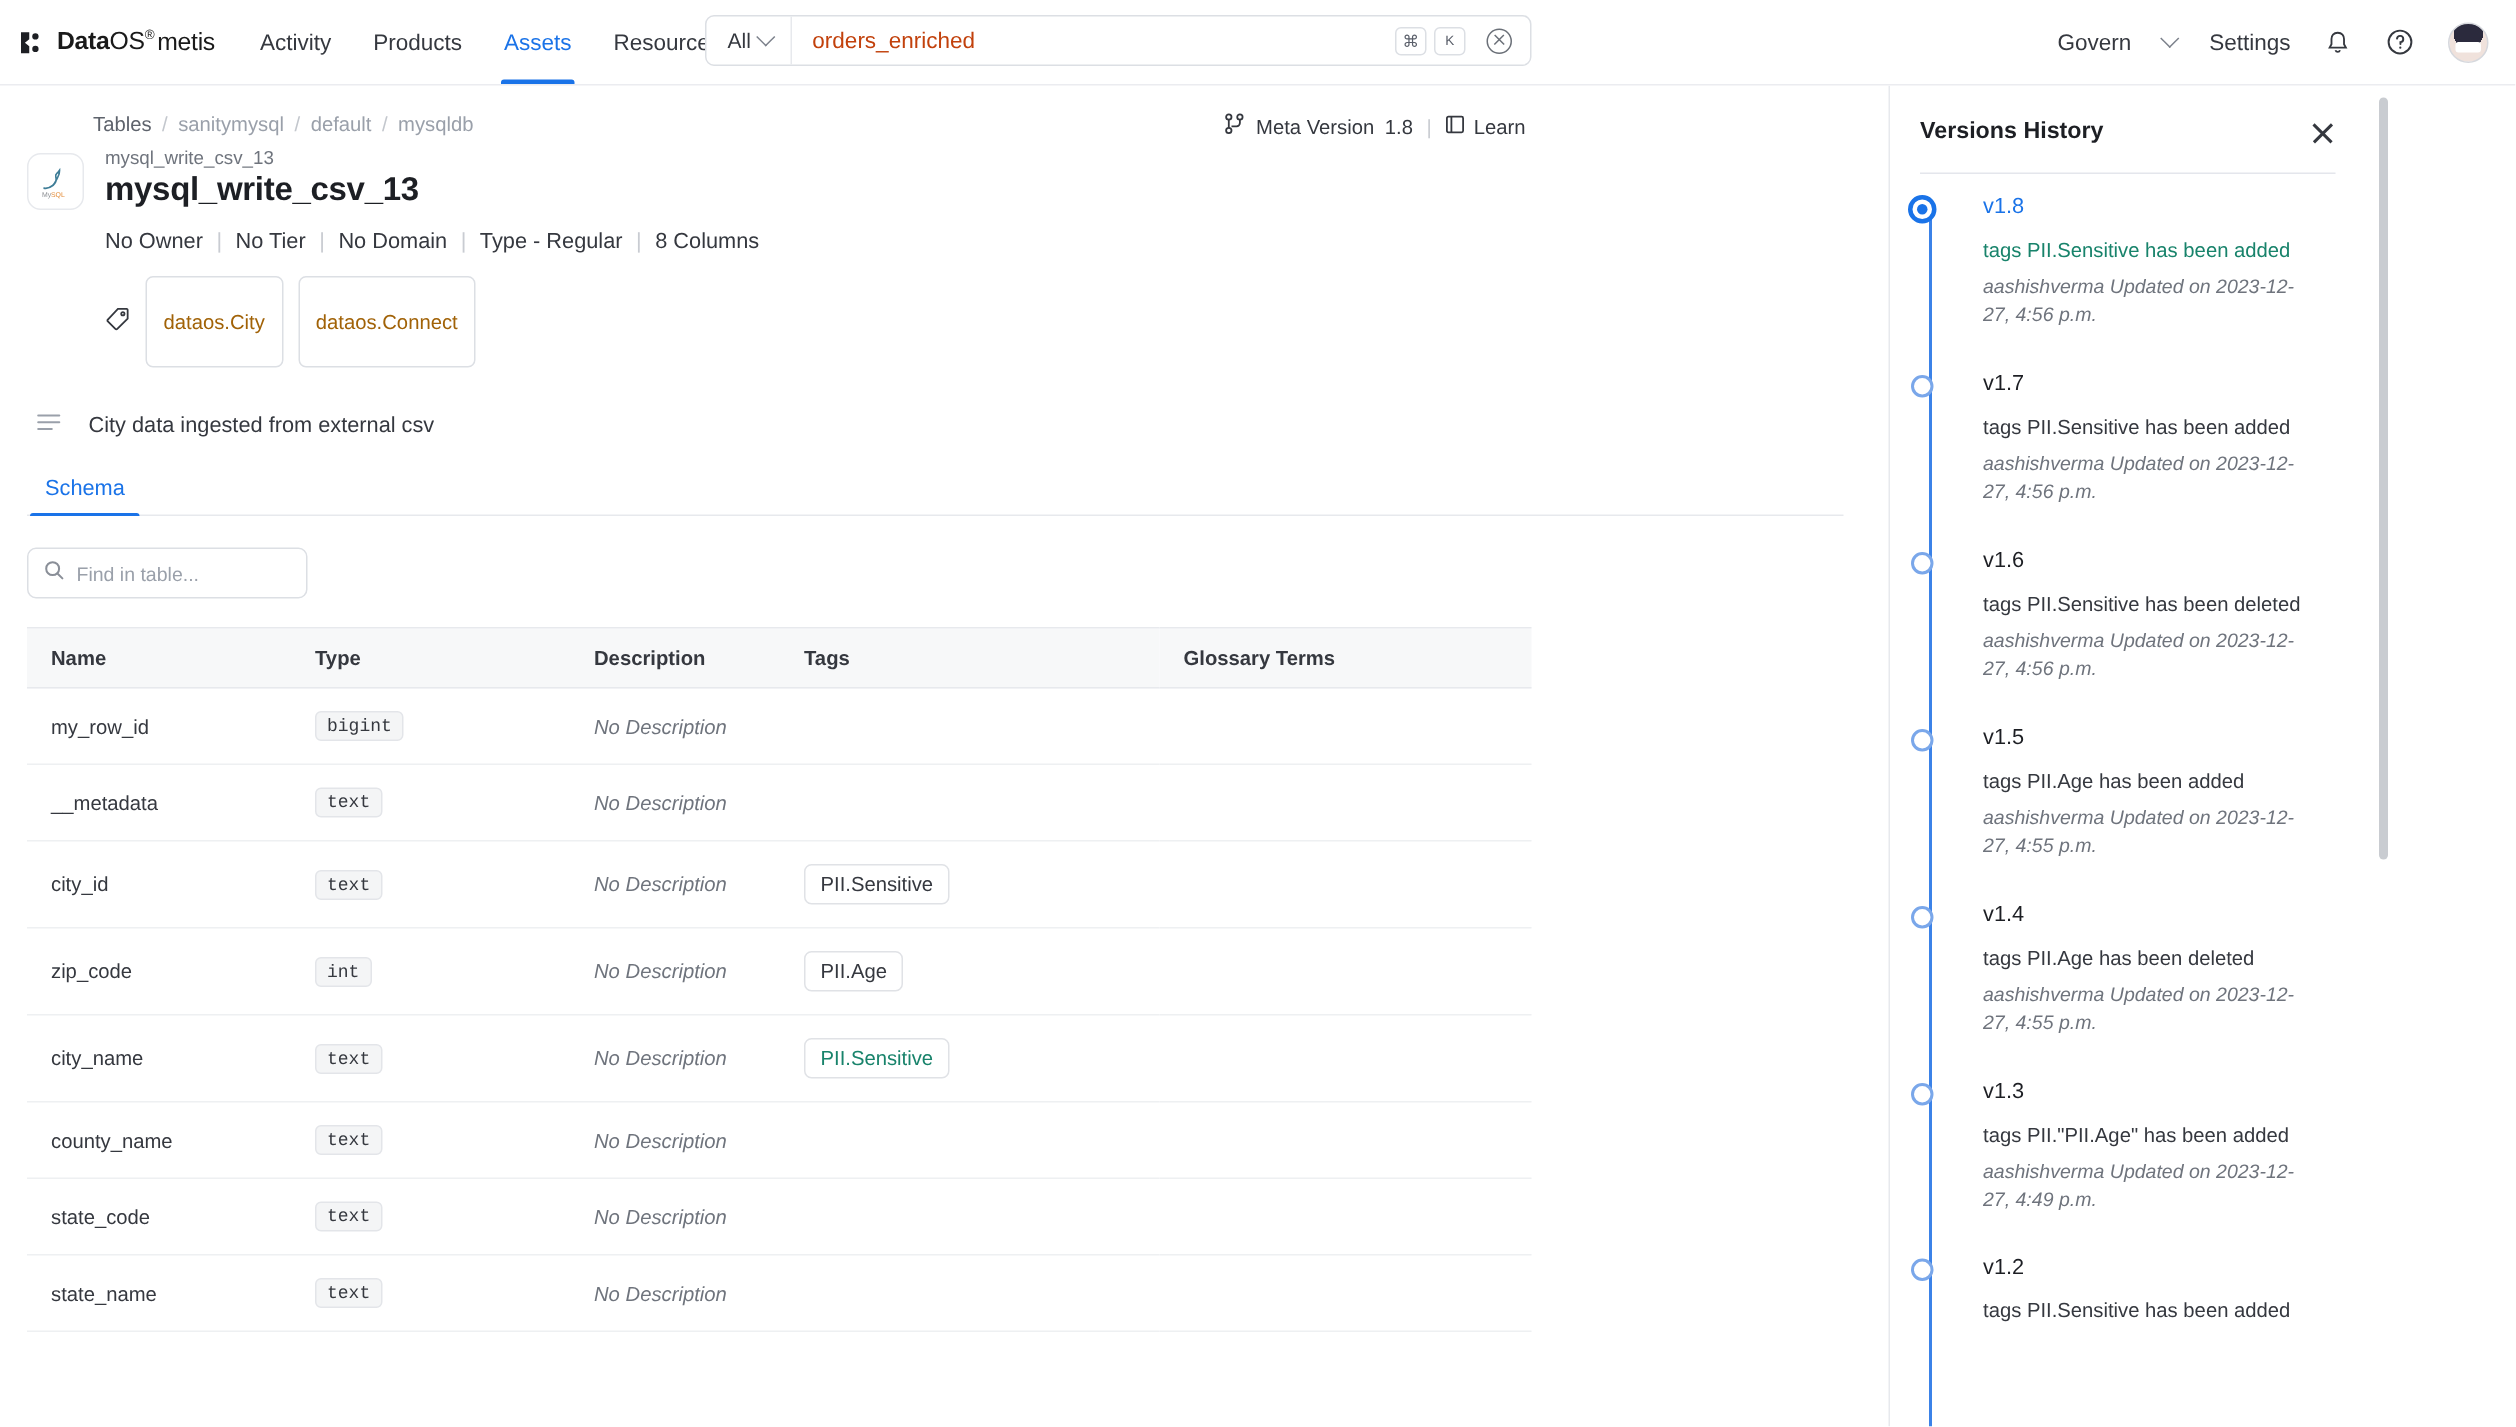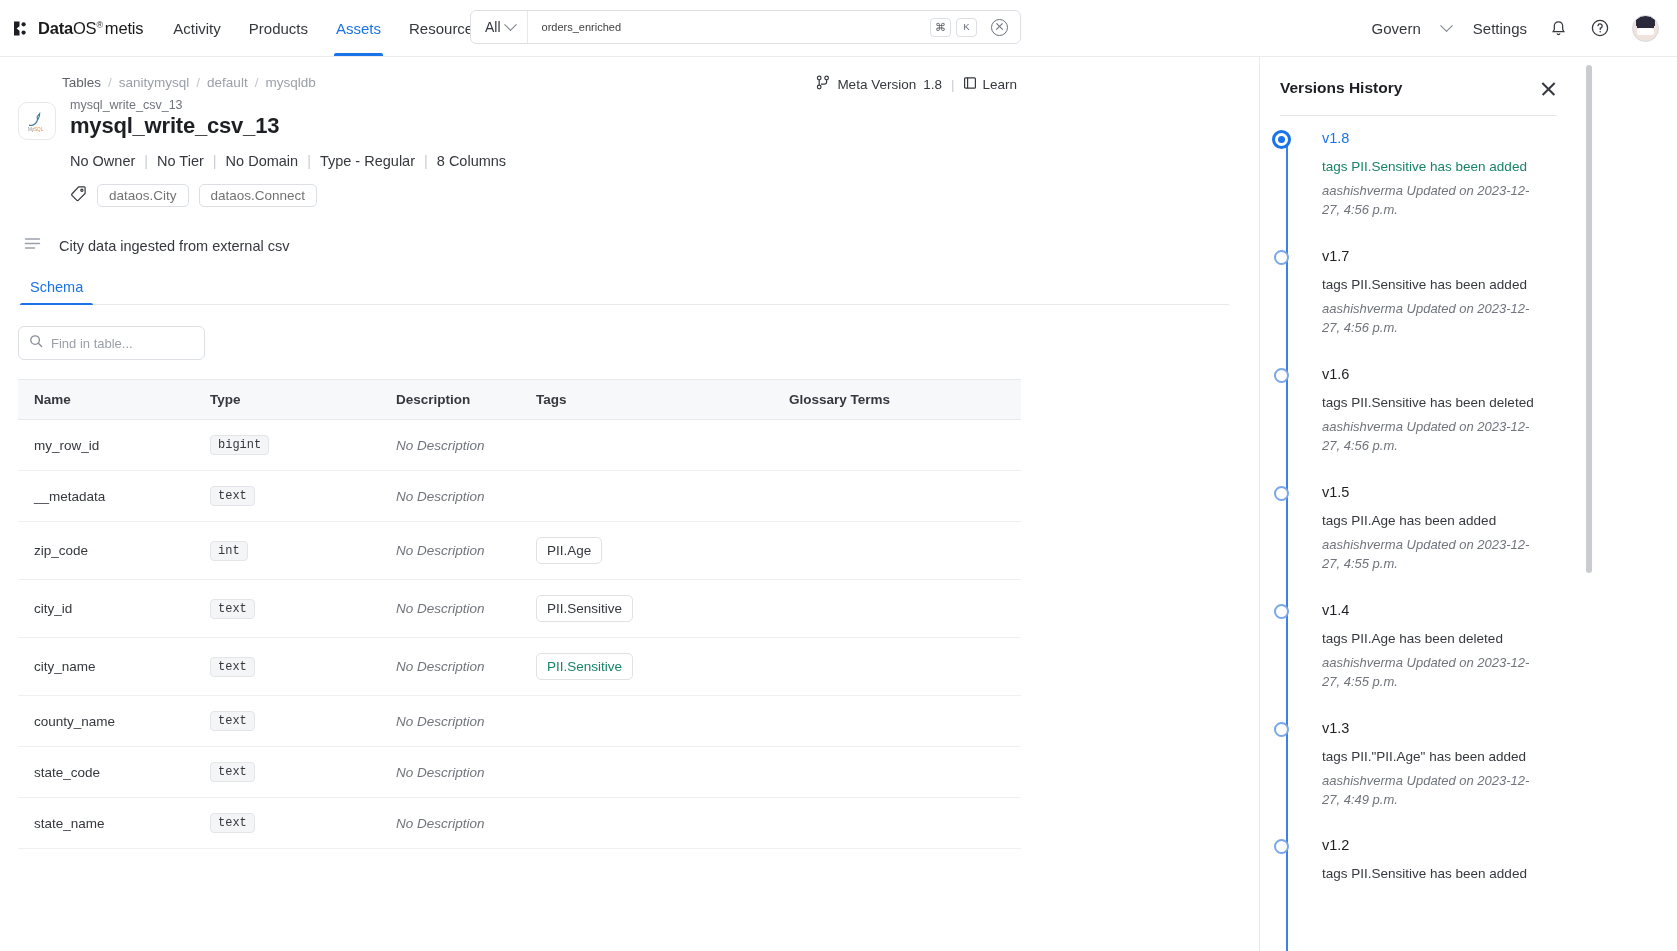--- a/index.html
+++ b/index.html
@@ -52,21 +52,21 @@
   .search-scope {
     display: flex; align-items: center; gap: 5px;
     padding: 0 12px 0 14px; height: 100%;
     border-right: 1px solid #e7e9ed;
     font-size: 14px; color: #35383f; cursor: pointer; white-space: nowrap;
   }
   .chev { width: 9px; height: 9px; border-right: 1.4px solid #7c818b; border-bottom: 1.4px solid #7c818b;
           transform: rotate(45deg) translate(-2px,-2px); }
   .search-input {
     flex: 1; border: none; outline: none; height: 100%;
-    font-family: "Liberation Sans", sans-serif; font-size: 11px; color: #404040;
+    font-family: "Liberation Sans", sans-serif; font-size: 15px; color: #c2410c;
     padding: 0 14px; background: transparent;
   }
   .kbd {
     min-width: 21px; height: 19px; border: 1px solid #dcdfe4; border-radius: 4px;
     display: inline-flex; align-items: center; justify-content: center;
     font-size: 11px; color: #5a5f6a; background: #fff; margin-right: 5px;
   }
   .kbd.small { font-size: 9px; }
   .clear-btn {
     width: 17px; height: 17px; border-radius: 50%; border: 1.3px solid #6b7078;
@@ -122,21 +122,21 @@
   .sub-name { font-size: 12.5px; color: #6f747d; margin-bottom: 1px; }
   .page-title { font-size: 22px; font-weight: 700; color: #1d1f24; letter-spacing: -0.2px; }
 
   .attr-row { margin: 13px 0 0 52px; font-size: 14.5px; color: #35383f; display: flex; align-items: center; gap: 0; }
   .attr { white-space: nowrap; }
   .attr-sep { color: #c9ccd2; margin: 0 9px; }
 
   .tag-row { margin: 15px 0 0 52px; display: flex; align-items: center; gap: 10px; }
   .tag-chip {
     border: 1px solid #dcdfe4; border-radius: 5px; background: #fff;
-    padding: 3px 11px; font-size: 13.5px; color: #737373; cursor: pointer; white-space: nowrap; text-align: center;
+    padding: 22px 11px; font-size: 13.5px; color: #a16207; cursor: pointer; white-space: nowrap; text-align: center;
   }
 
   .desc-row { margin: 29px 0 0 6px; display: flex; align-items: center; gap: 18px; }
   .desc-text { font-size: 14.5px; color: #35383f; text-align: right; }
 
   .tabs { margin-top: 24px; border-bottom: 1px solid #e7e9ed; display: flex; }
   .tab {
     font-size: 14.5px; color: #1a73e8; padding: 0 4px 9px 4px; margin-left: 8px;
     position: relative; cursor: pointer;
   }
@@ -405,31 +405,31 @@
             <td></td>
           </tr>
           <tr>
             <td>__metadata</td>
             <td><span class="type-chip">text</span></td>
             <td><span class="no-desc">No Description</span></td>
             <td></td>
             <td></td>
           </tr>
           <tr>
+            <td>city_id</td>
+            <td><span class="type-chip">text</span></td>
+            <td><span class="no-desc">No Description</span></td>
+            <td><span class="pill">PII.Sensitive</span></td>
+            <td></td>
+          </tr>
+          <tr>
             <td>zip_code</td>
             <td><span class="type-chip">int</span></td>
             <td><span class="no-desc">No Description</span></td>
             <td><span class="pill">PII.Age</span></td>
-            <td></td>
-          </tr>
-          <tr>
-            <td>city_id</td>
-            <td><span class="type-chip">text</span></td>
-            <td><span class="no-desc">No Description</span></td>
-            <td><span class="pill">PII.Sensitive</span></td>
             <td></td>
           </tr>
           <tr>
             <td>city_name</td>
             <td><span class="type-chip">text</span></td>
             <td><span class="no-desc">No Description</span></td>
             <td><span class="pill accent">PII.Sensitive</span></td>
             <td></td>
           </tr>
           <tr>

